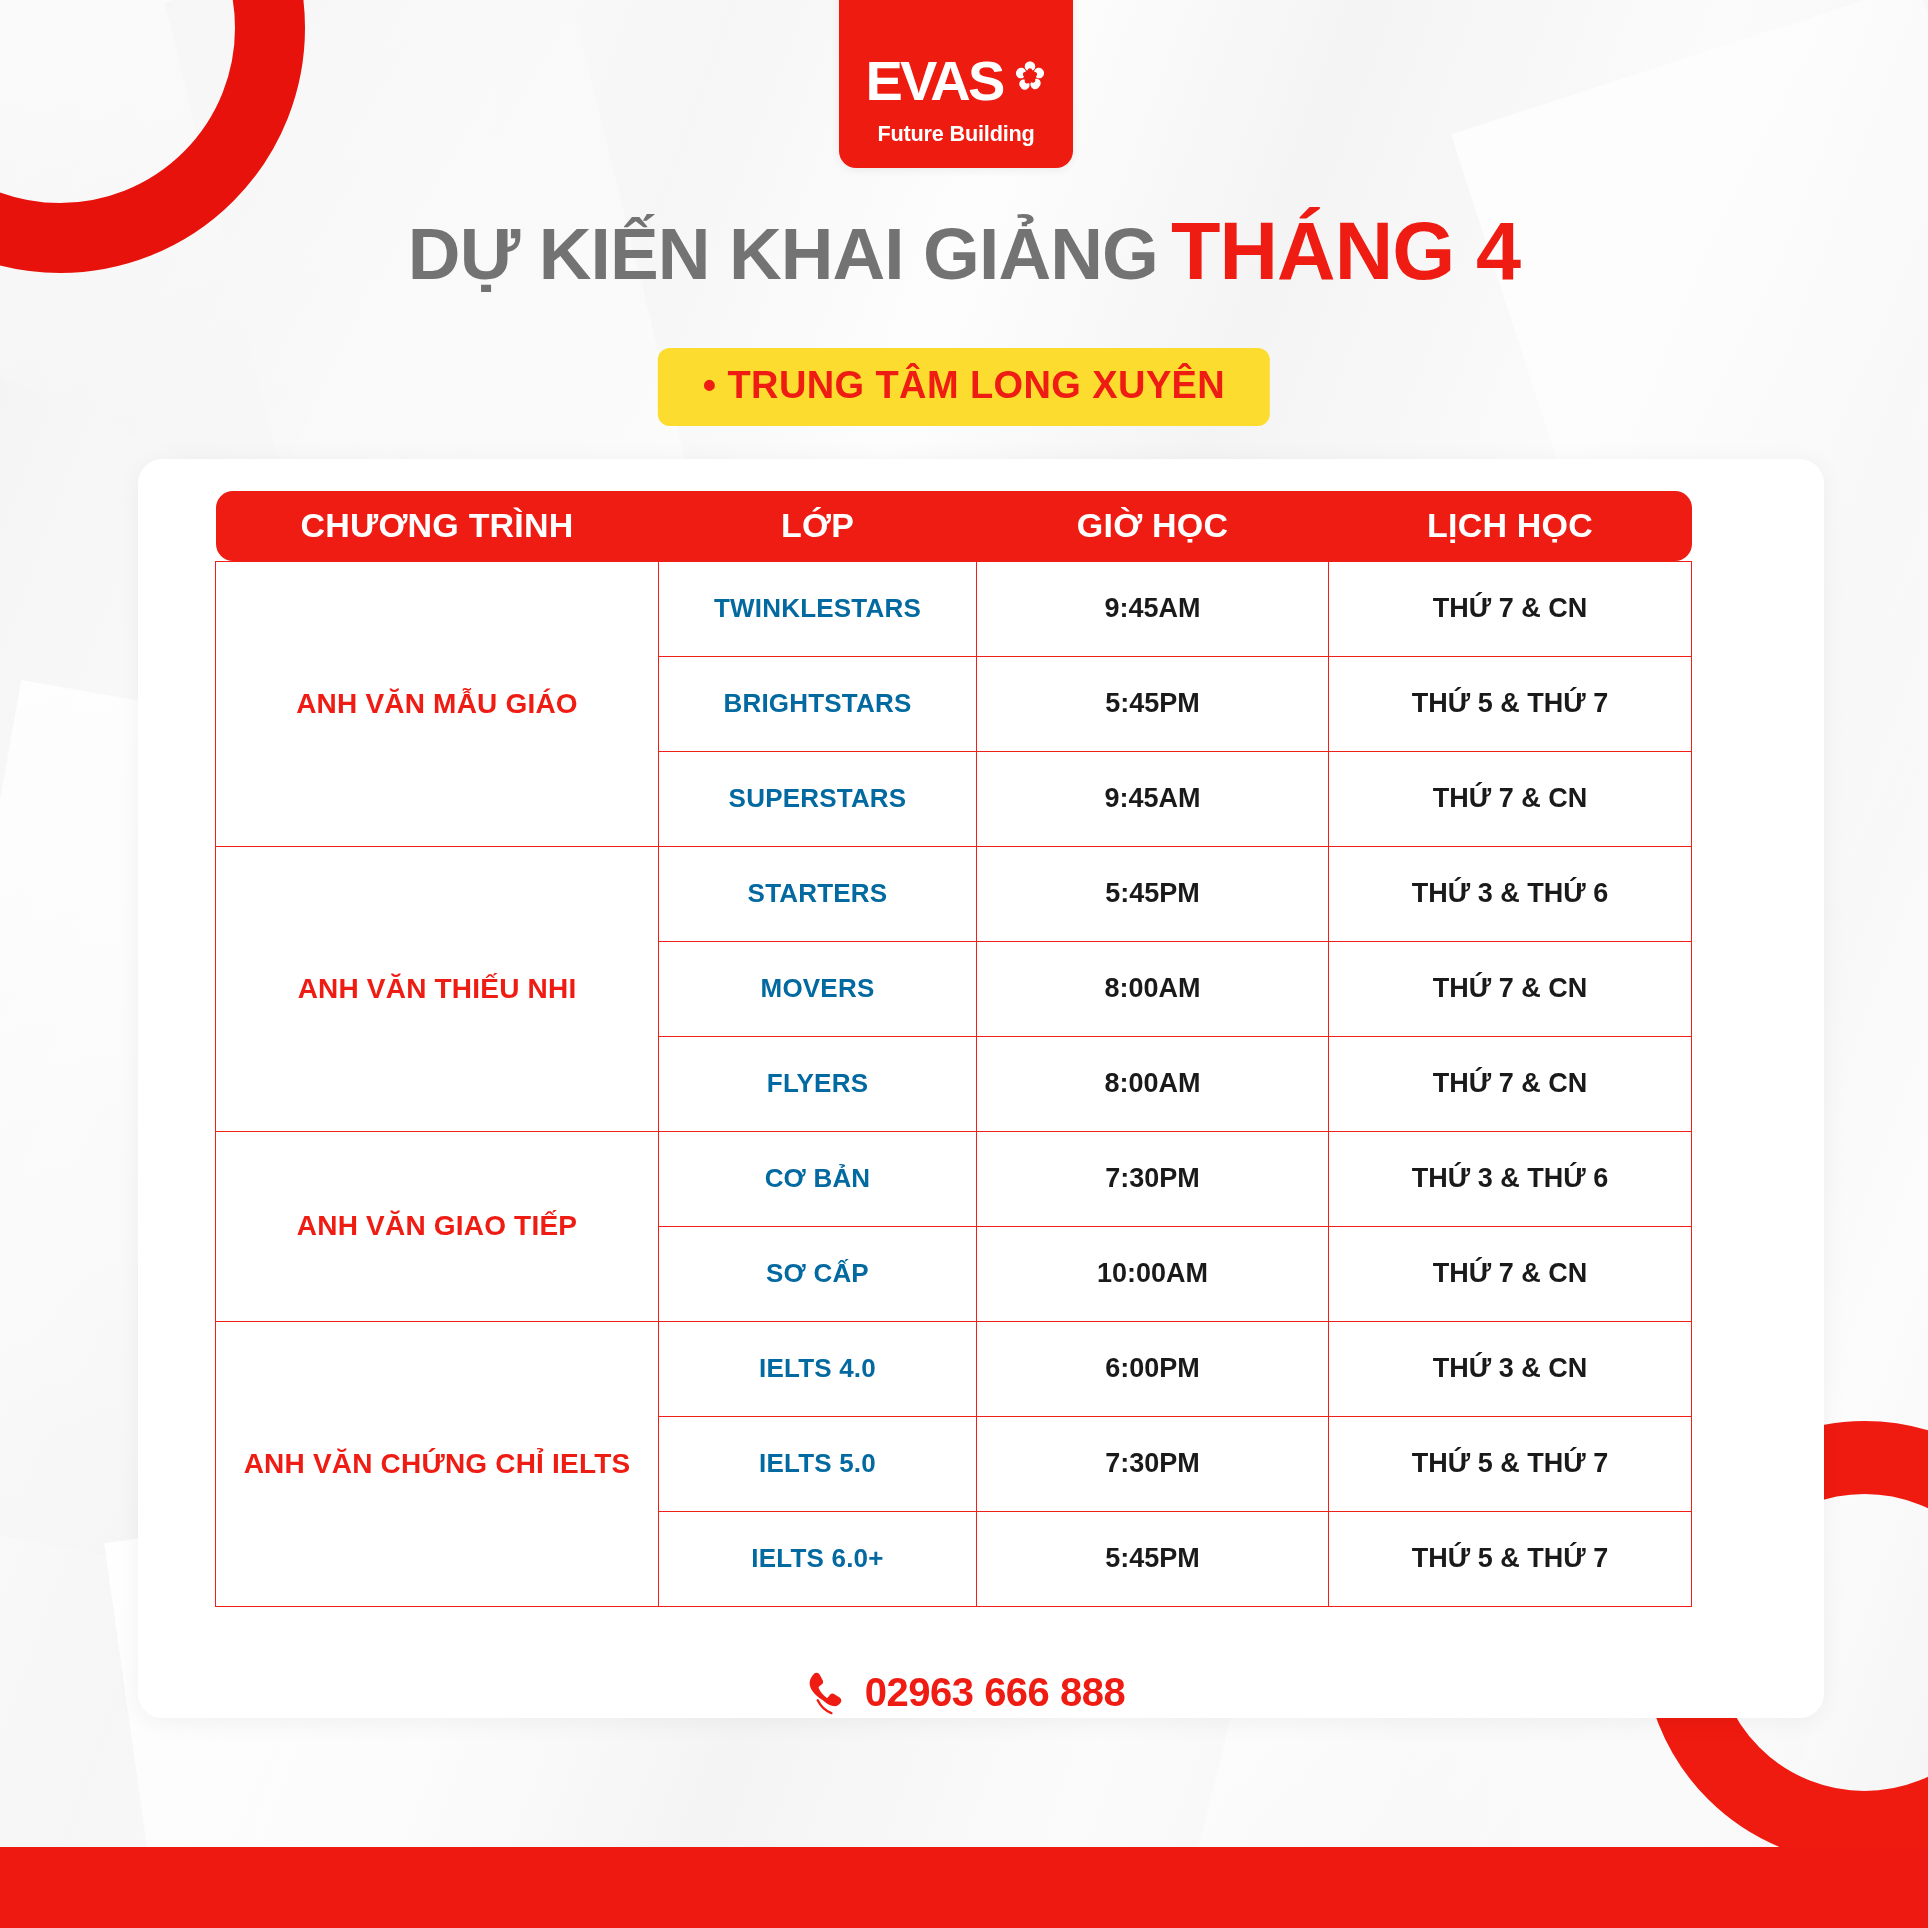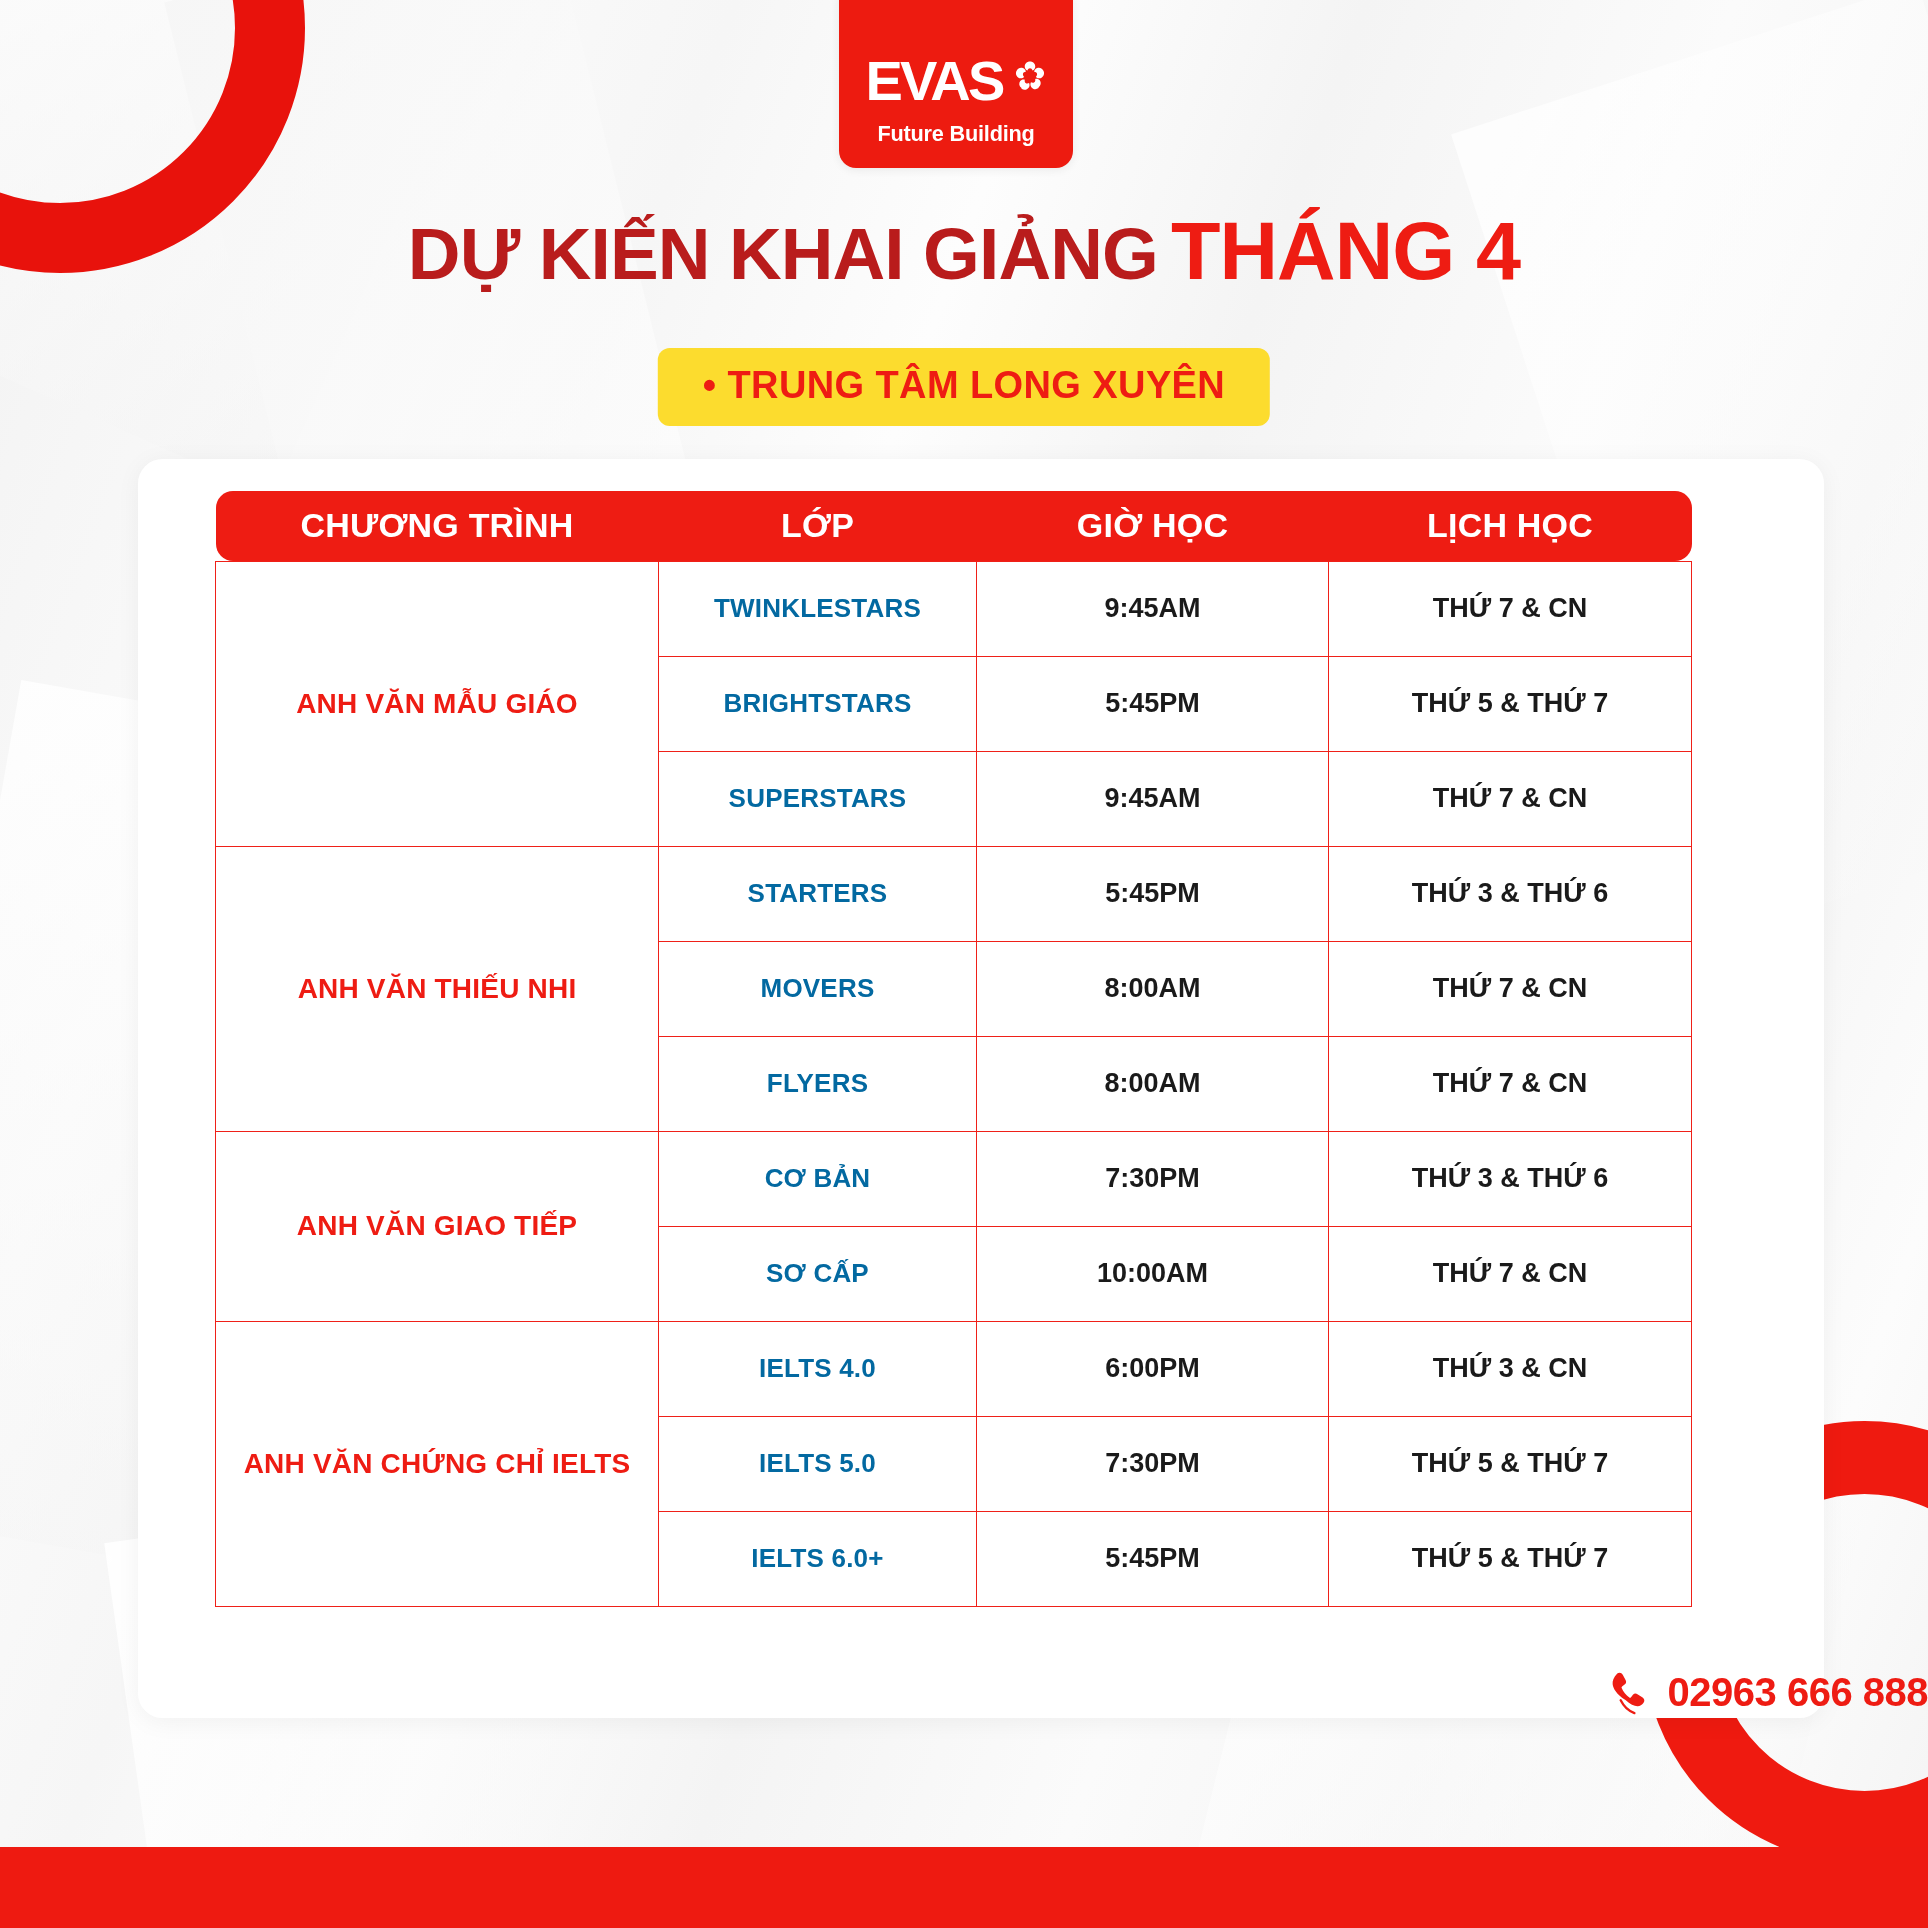--- a/index.html
+++ b/index.html
@@ -70,21 +70,21 @@
   #logo-tagline {
     color:#fff; font-size:21.7px; font-weight:bold; letter-spacing:-0.2px; margin-top:14px;
   }
 
   
   #heading {
     position:absolute; top:205px; left:0; width:1928px; text-align:center; z-index:5;
     white-space:nowrap;
   }
   #heading .h-gray {
-    font-size:73px; font-weight:bold; color:#b91c1c; letter-spacing:-0.9px;
+    font-size:73px; font-weight:bold; color:#737373; letter-spacing:-0.9px;
   }
   #heading .h-red {
     font-size:81px; font-weight:bold; color:#ee1c13; letter-spacing:-0.9px; margin-left:13px;
   }
 
   
   #subtitle-badge {
     position:absolute; top:348px; left:50%; transform:translateX(-50%);
     background:#fcdc2e; border-radius:12px;
     padding:16px 45px 19px; z-index:5;
@@ -127,21 +127,21 @@
     color:#ee1c13; font-size:28px; font-weight:bold; letter-spacing:0.2px;
     border-left:1.9px solid #ef2018;
   }
   td.class-cell { color:#0369a1; font-size:26px; font-weight:bold; letter-spacing:0.2px; }
   td.time-cell  { color:#1a1a1a; font-size:27px; font-weight:bold; }
   td.days-cell  { color:#1a1a1a; font-size:27px; font-weight:bold; }
 
   
   #footer-contacts {
     position:absolute; top:1669px; left:0; width:1928px; z-index:5;
-    display:flex; justify-content:flex-end; align-items:center; gap:67px;
+    display:flex; justify-content:center; align-items:center; gap:67px;
   }
   .contact-item { display:flex; align-items:center; gap:15px; }
   .contact-item .ctext {
     color:#ee1c13; font-size:40px; font-weight:bold; letter-spacing:-0.5px;
   }
   .contact-item svg { display:block; }
 </style>
 </head>
 <body>
 

